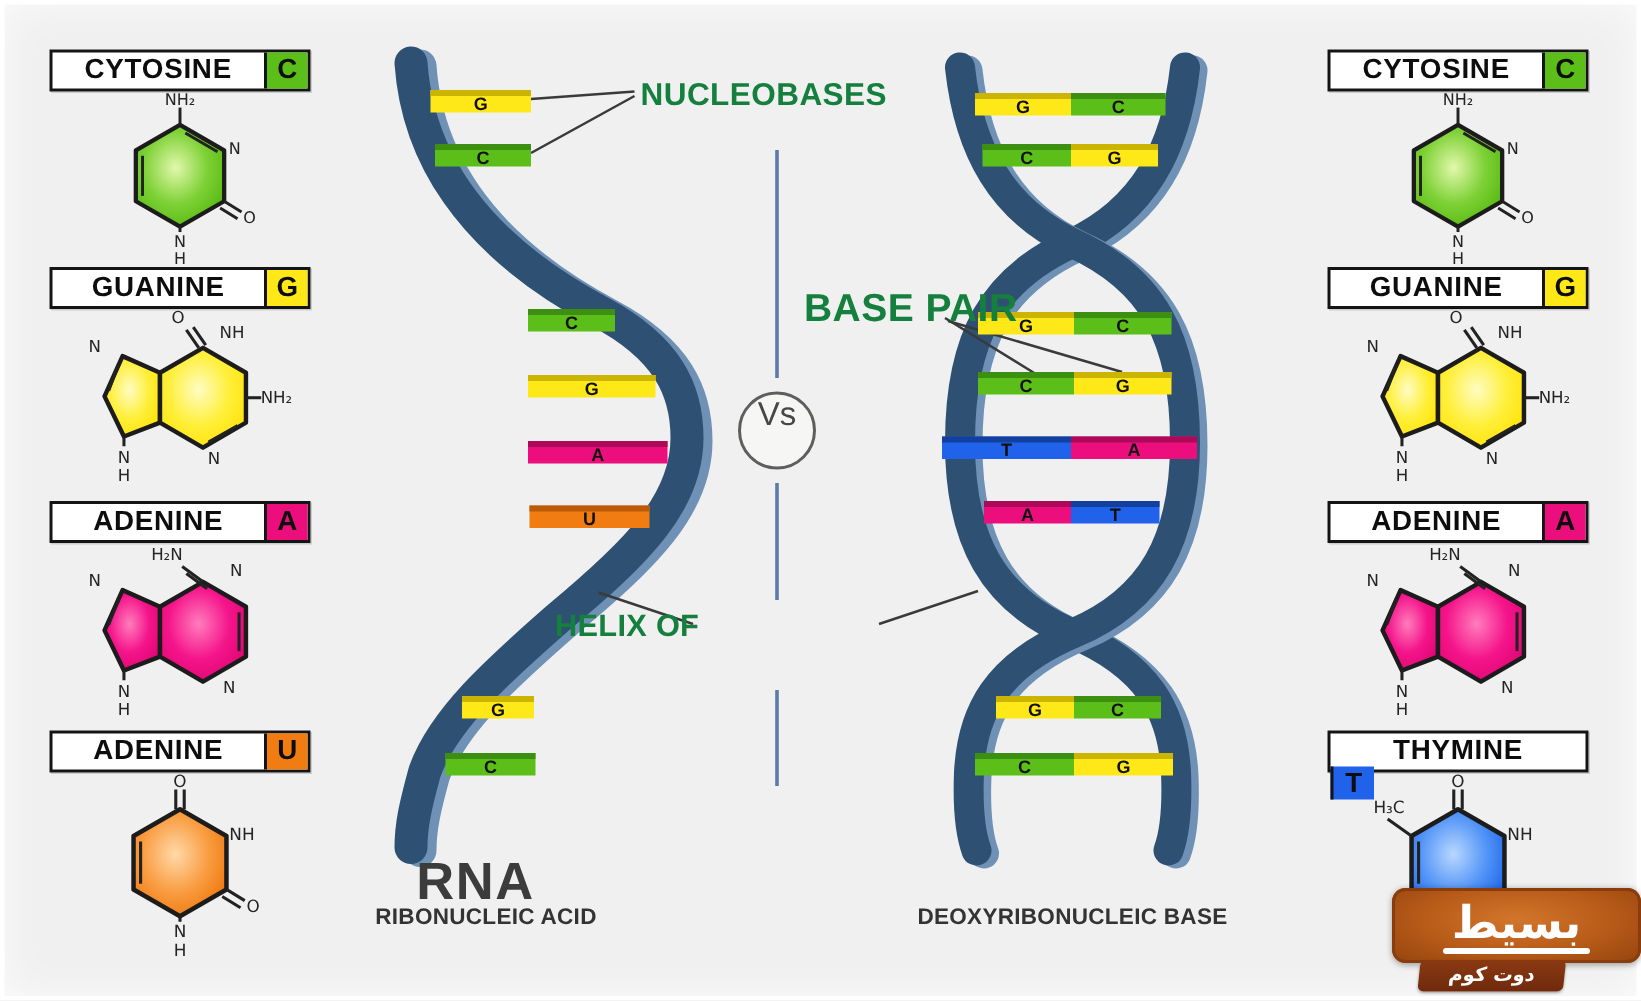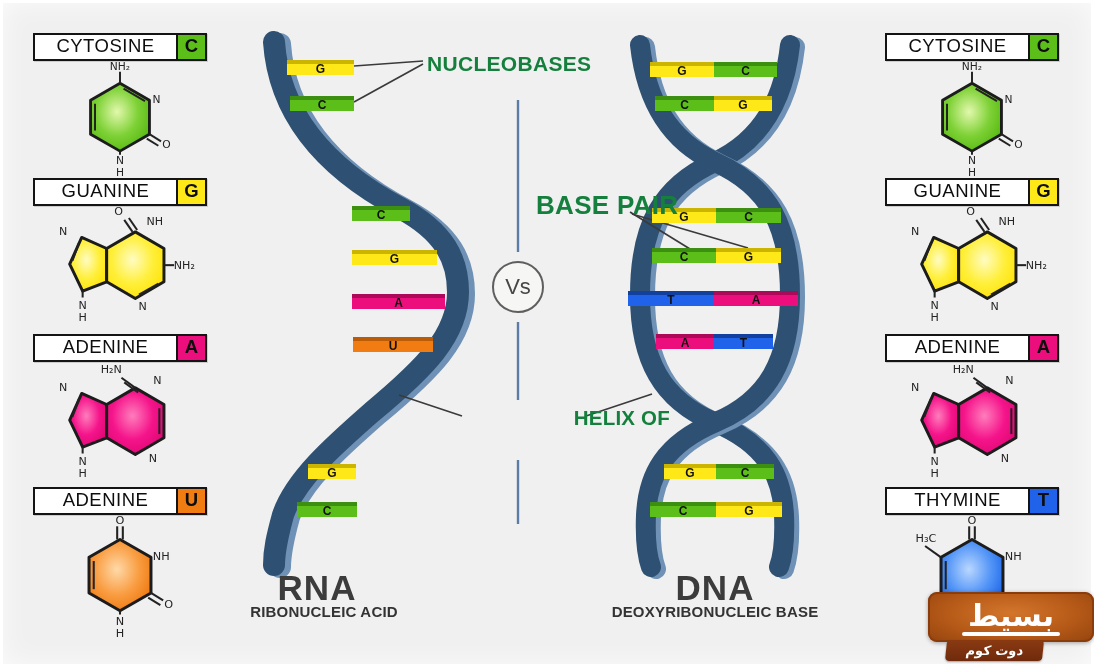--- a/index.html
+++ b/index.html
@@ -2,32 +2,32 @@
 <html><head>
 <meta charset="utf-8">
 <style>
   html,body{margin:0;padding:0;background:#e8e8e8}
   .canvas{position:relative;width:1094px;height:667px;background:#F0F0F1;overflow:hidden;
     font-family:"Liberation Sans",sans-serif;
     box-shadow: inset 0 0 0 3px #ffffff, inset 0 0 30px rgba(255,255,255,.85);}
   .art{position:absolute;left:0;top:0}
   .lbox{position:absolute;width:174px;height:28px;background:#fff;border:2.6px solid #141414;
     display:flex;align-items:stretch;box-sizing:border-box;box-shadow:1px 1px 0 rgba(0,0,0,.15)}
-  .lbox-name{flex:1;text-align:center;font-weight:normal;font-size:18.5px;letter-spacing:.5px;color:#0d0d0d;line-height:22px}
+  .lbox-name{flex:1;text-align:center;font-weight:bold;font-size:18.5px;letter-spacing:.5px;color:#0d0d0d;line-height:22px}
   .lbox-badge{width:27px;border-left:2.6px solid #141414;text-align:center;font-weight:bold;font-size:18.5px;line-height:22px;color:#0d0d0d}
   .mol{position:absolute}
   .atom{font-size:12px;fill:#242424;font-family:"DejaVu Sans",sans-serif}
   .bar{position:absolute;height:11px;text-align:center;font-size:12px;font-weight:bold;color:#101010;line-height:11px;
     font-family:"Liberation Sans",sans-serif}
   .ann{position:absolute;font-weight:bold;color:#15803d}
   #nucleobases{left:427px;top:52px;font-size:21px;letter-spacing:.3px}
   #basepair{left:536px;top:190px;font-size:26px;letter-spacing:.3px}
-  #helixlbl{left:370px;top:407px;width:300px;text-align:right;font-size:20.5px;line-height:22.5px;letter-spacing:.2px}
+  #helixlbl{left:370px;top:407px;width:300px;text-align:left;font-size:20.5px;line-height:22.5px;letter-spacing:.2px}
   .vs{position:absolute;left:492px;top:261px;width:52px;height:52px;border:2.4px solid #5E5E5E;border-radius:50%;
-    background:#F6F6F4;display:flex;align-items:center;justify-content:center;font-size:22px;color:#474747;box-sizing:border-box}
+    background:#F6F6F4;display:flex;justify-content:center;font-size:22px;color:#474747;box-sizing:border-box}
   .htitle{position:absolute;text-align:center;font-weight:bold;color:#3C3C3C;font-size:35px;letter-spacing:1px}
   #rnatitle{left:232px;top:568px;width:170px}
   #dnatitle{left:630px;top:568px;width:170px}
   .hsub{position:absolute;text-align:center;font-weight:bold;color:#333;font-size:15px;letter-spacing:.2px}
   #rnasub{left:224px;top:603px;width:200px}
   #dnasub{left:605px;top:603px;width:220px}
   .wm-main{position:absolute;left:928px;top:592px;width:166px;height:50px;border-radius:9px;
     background:radial-gradient(ellipse at 50% 42%, #d3762c 0%, #b65a18 55%, #93430e 100%);
     box-shadow:inset 0 0 0 2px #8a3c0c, 0 1px 4px rgba(0,0,0,.35);
     color:#fff;font-weight:bold;font-size:30px;text-align:center;line-height:47px;font-family:"DejaVu Sans",sans-serif}
@@ -264,21 +264,21 @@
         <line x1="114" y1="50" x2="114" y2="78" stroke="#222" stroke-width="2.2"></line>
         <line x1="31" y1="92" x2="31" y2="99" stroke="#222" stroke-width="2.2"></line>
         <line x1="27" y1="40" x2="20" y2="59" stroke="#222" stroke-width="2.2"></line>
         <text class="atom" x="62" y="12" text-anchor="middle">H₂N</text>
         <text class="atom" x="112" y="24" text-anchor="middle">N</text>
         <text class="atom" x="10" y="31" text-anchor="middle">N</text>
         <text class="atom" x="107" y="108" text-anchor="middle">N</text>
         <text class="atom" x="31" y="111" text-anchor="middle">N</text>
         <text class="atom" x="31" y="124" text-anchor="middle">H</text>
       </svg>
-      <div class="lbox" style="left: 885px; top: 487px;">
+      <div class="lbox" style="left: 885px; top: 487px; flex-direction: column;">
         <span class="lbox-name">THYMINE</span>
         <span class="lbox-badge" style="background:#2063EA">T</span>
       </div>
       <svg class="mol" style="left:911px;top:515px" width="122" height="124" viewBox="0 0 130 132">
         <polygon points="65,26 98,45 98,83 65,102 32,83 32,45" fill="url(#grad-T)" stroke="#1c1c1c" stroke-width="3.2" stroke-linejoin="round"></polygon>
         <line x1="62" y1="26" x2="62" y2="12" stroke="#222" stroke-width="2.2"></line>
         <line x1="68" y1="26" x2="68" y2="12" stroke="#222" stroke-width="2.2"></line>
         <line x1="32" y1="45" x2="15" y2="33" stroke="#222" stroke-width="2.2"></line>
         <line x1="65" y1="102" x2="65" y2="106" stroke="#222" stroke-width="2.2"></line>
         <line x1="37" y1="49" x2="37" y2="79" stroke="#222" stroke-width="2.2"></line>
@@ -294,21 +294,20 @@
   <div class="ann" id="basepair">BASE PAIR</div>
   <div class="ann" id="helixlbl">
     <div>HELIX OF</div>
   </div>
   <div class="vs">
     <span>Vs</span>
   </div>
 
   <div class="htitle" id="rnatitle">RNA</div>
   <div class="hsub" id="rnasub">RIBONUCLEIC ACID</div>
-  <div class="htitle" id="dnatitle">DNA</div>
   <div class="hsub" id="dnasub">DEOXYRIBONUCLEIC BASE</div>
 
   <div class="wm-main">
     <span class="wm-text">بسيط</span>
   </div>
   <div class="wm-sub">دوت كوم</div>
 
 </div>
 
 </body></html>

